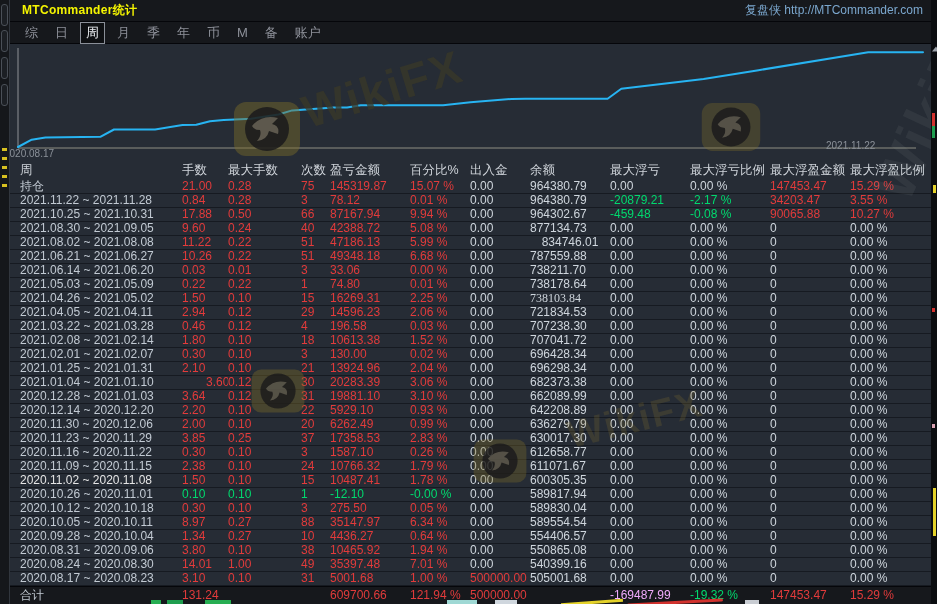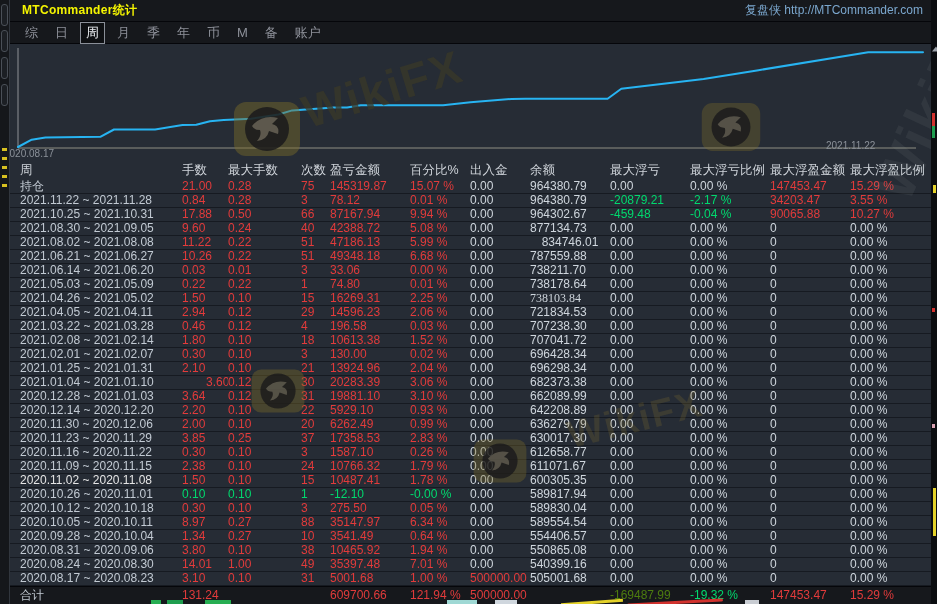--- a/index.html
+++ b/index.html
@@ -174,21 +174,21 @@
           <div class="trow">
             <div class="cell" style="color: rgb(194, 202, 211);">2021.10.25 ~ 2021.10.31</div>
             <div class="cell" style="color: rgb(226, 59, 59);">17.88</div>
             <div class="cell" style="color: rgb(226, 59, 59);">0.50</div>
             <div class="cell" style="color: rgb(226, 59, 59);">66</div>
             <div class="cell" style="color: rgb(226, 59, 59);">87167.94</div>
             <div class="cell" style="color: rgb(226, 59, 59);">9.94 %</div>
             <div class="cell" style="color: rgb(207, 214, 221);">0.00</div>
             <div class="cell" style="color: rgb(207, 214, 221);">964302.67</div>
             <div class="cell" style="color: rgb(0, 217, 110);">-459.48</div>
-            <div class="cell" style="color: rgb(0, 217, 110);">-0.04 %</div>
+            <div class="cell" style="color: rgb(0, 217, 110);">-0.08 %</div>
             <div class="cell" style="color: rgb(226, 59, 59);">90065.88</div>
             <div class="cell" style="color: rgb(226, 59, 59);">10.27 %</div>
           </div>
           <div class="trow">
             <div class="cell" style="color: rgb(194, 202, 211);">2021.08.30 ~ 2021.09.05</div>
             <div class="cell" style="color: rgb(226, 59, 59);">9.60</div>
             <div class="cell" style="color: rgb(226, 59, 59);">0.24</div>
             <div class="cell" style="color: rgb(226, 59, 59);">40</div>
             <div class="cell" style="color: rgb(226, 59, 59);">42388.72</div>
             <div class="cell" style="color: rgb(226, 59, 59);">5.08 %</div>
@@ -491,21 +491,21 @@
             <div class="cell" style="color: rgb(207, 214, 221);">0.00</div>
             <div class="cell" style="color: rgb(207, 214, 221);">0.00 %</div>
             <div class="cell" style="color: rgb(207, 214, 221);">0</div>
             <div class="cell" style="color: rgb(207, 214, 221);">0.00 %</div>
           </div>
           <div class="trow">
             <div class="cell" style="color: rgb(194, 202, 211);">2020.09.28 ~ 2020.10.04</div>
             <div class="cell" style="color: rgb(226, 59, 59);">1.34</div>
             <div class="cell" style="color: rgb(226, 59, 59);">0.27</div>
             <div class="cell" style="color: rgb(226, 59, 59);">10</div>
-            <div class="cell" style="color: rgb(226, 59, 59);">3541.49</div>
+            <div class="cell" style="color: rgb(226, 59, 59);">4436.27</div>
             <div class="cell" style="color: rgb(226, 59, 59);">0.64 %</div>
             <div class="cell" style="color: rgb(207, 214, 221);">0.00</div>
             <div class="cell" style="color: rgb(207, 214, 221);">554406.57</div>
             <div class="cell" style="color: rgb(207, 214, 221);">0.00</div>
             <div class="cell" style="color: rgb(207, 214, 221);">0.00 %</div>
             <div class="cell" style="color: rgb(207, 214, 221);">0</div>
             <div class="cell" style="color: rgb(207, 214, 221);">0.00 %</div>
           </div>
           <div class="trow">
             <div class="cell" style="color: rgb(194, 202, 211);">2020.08.31 ~ 2020.09.06</div>
@@ -551,21 +551,21 @@
           </div>
           <div class="trow total">
             <div class="cell" style="color: rgb(194, 202, 211);">合计</div>
             <div class="cell" style="color: rgb(226, 59, 59);">131.24</div>
             <div class="cell" style="color: rgb(194, 202, 211);"></div>
             <div class="cell" style="color: rgb(194, 202, 211);"></div>
             <div class="cell" style="color: rgb(226, 59, 59);">609700.66</div>
             <div class="cell" style="color: rgb(226, 59, 59);">121.94 %</div>
             <div class="cell" style="color: rgb(226, 59, 59);">500000.00</div>
             <div class="cell" style="color: rgb(194, 202, 211);"></div>
-            <div class="cell" style="color: #4d7c0f;">-169487.99</div>
+            <div class="cell" style="color: #f0abfc;">-169487.99</div>
             <div class="cell" style="color: rgb(0, 217, 110);">-19.32 %</div>
             <div class="cell" style="color: rgb(226, 59, 59);">147453.47</div>
             <div class="cell" style="color: rgb(226, 59, 59);">15.29 %</div>
           </div>
         </div>
     </div>
   </div>
 
   <div id="right-strip">
     <div class="rmark" style="left:0;top:46px;width:0;height:0;border-left:5px solid transparent;border-right:5px solid transparent;border-bottom:6px solid #9aa0a8;transform:scale(.8)"></div>

